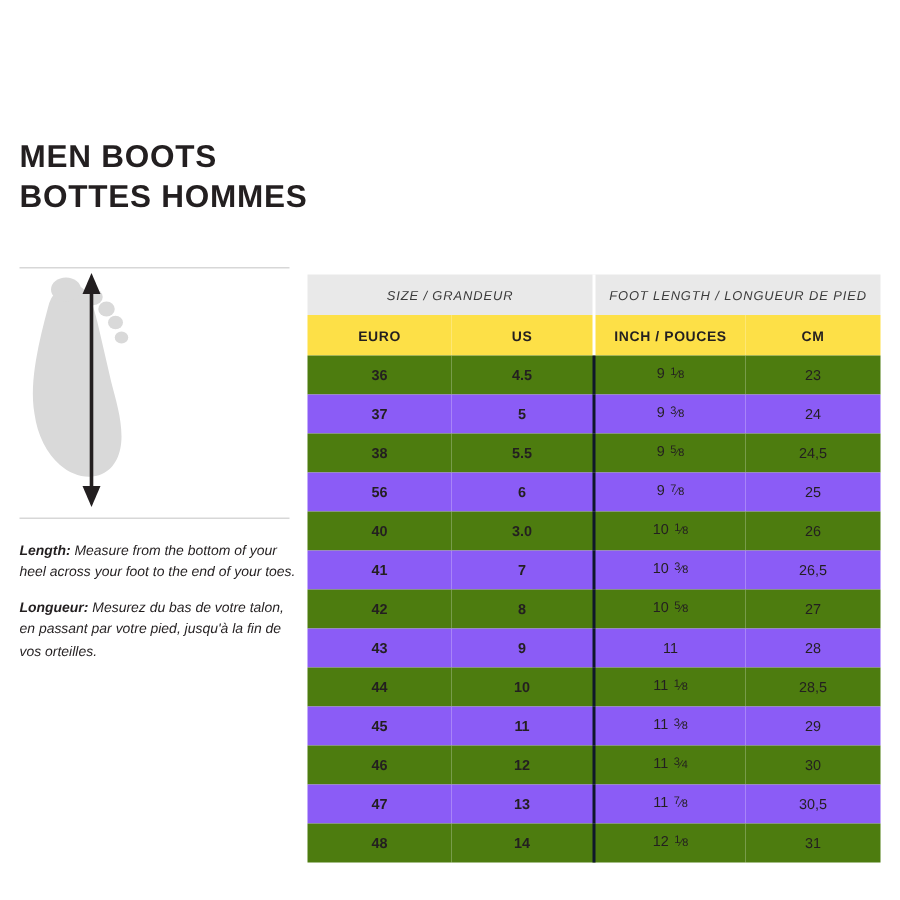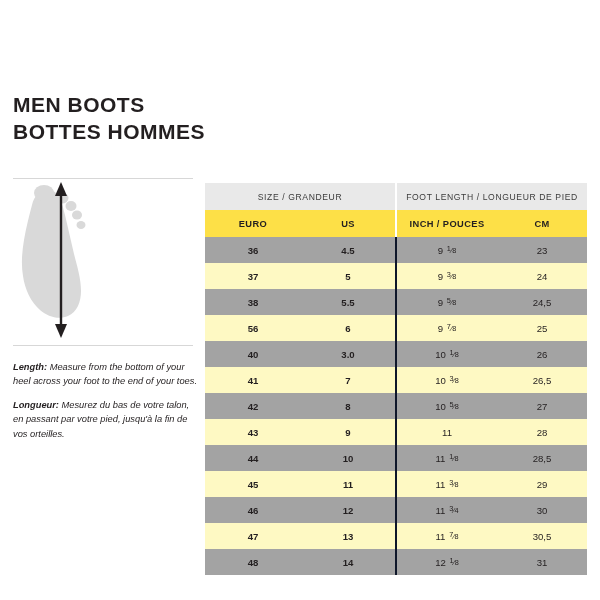--- a/index.html
+++ b/index.html
@@ -98,34 +98,35 @@
     padding: 0;
     height: 26px;
   }
   .grp-head th {
     background: #e9e9e9;
     font-weight: normal;
     letter-spacing: 0.6px;
     font-size: 8.6px;
     color: #3b3b3b;
     height: 27px;
+    font-style: italic;
   }
   .col-head th {
     background: #fde047;
     font-weight: bold;
     font-size: 9.3px;
     letter-spacing: 0.4px;
     height: 27px;
   }
   tbody tr td {
     font-weight: bold;
     font-size: 9.6px;
   }
-  tbody tr.odd td { background: #a3a3a3; }
-  tbody tr.even td { background: #fef9c3; }
+  tbody tr.odd td { background: #4d7c0f; }
+  tbody tr.even td { background: #8b5cf6; }
   td.light {
     font-weight: normal;
   }
   .grp-head th.sep { border-left: 2px solid #ffffff; }
   .col-head th.sep { border-left: 2px solid #ffffff; }
   tbody td.sep { border-left: 2px solid #0f172a; }
 
   .frac {
     display: inline-block;
     font-size: 7.3px;

